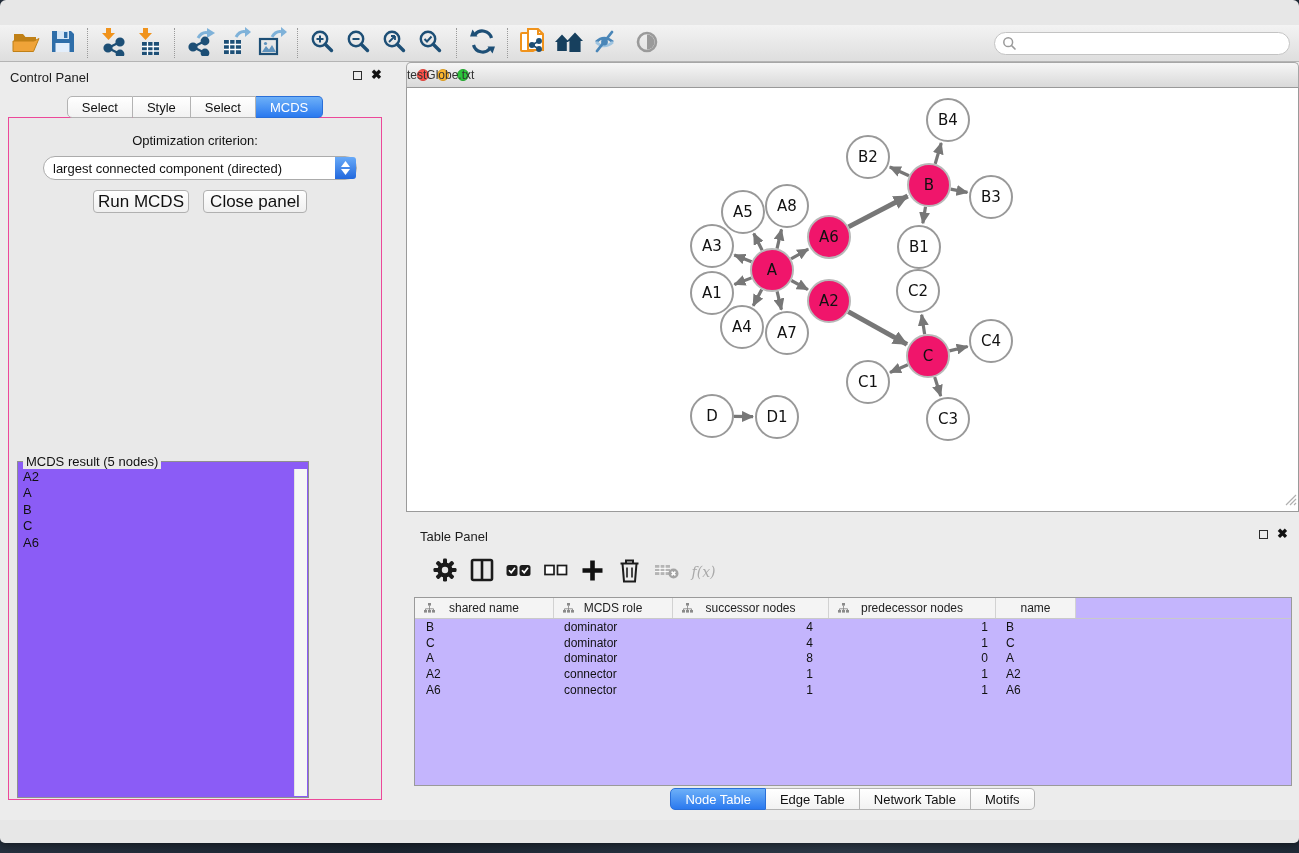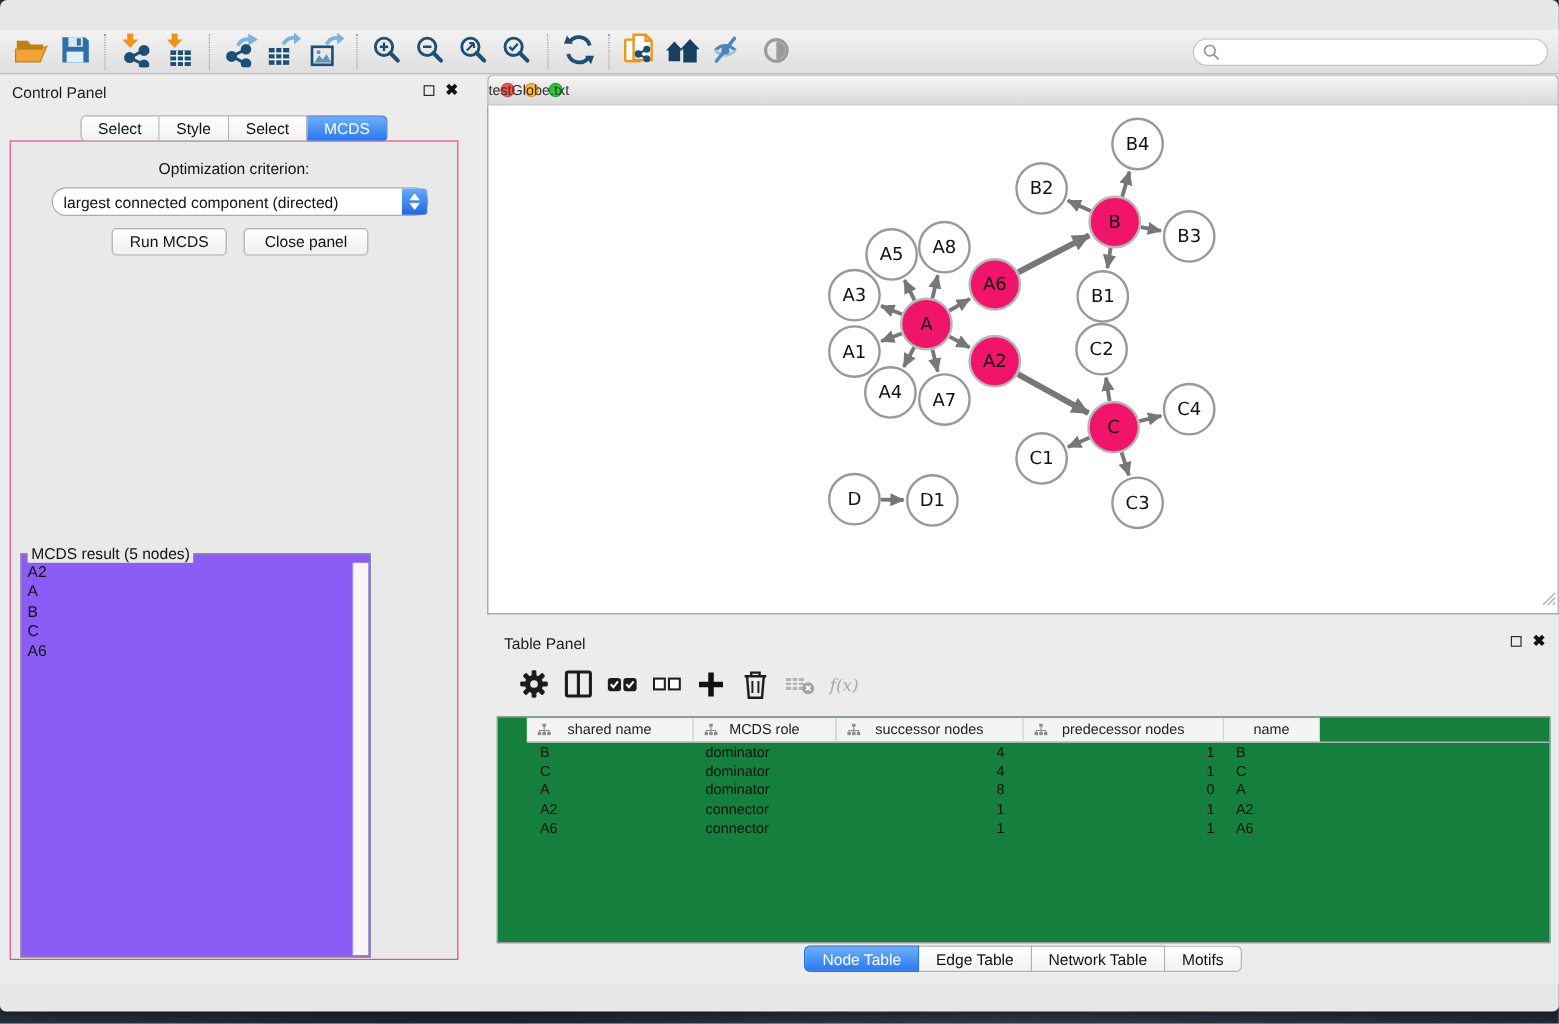--- a/index.html
+++ b/index.html
@@ -76,21 +76,21 @@
   .criterion-text { font-size:13px; color:#111; margin-left:9px; flex:1; }
   .select-stepper {
     width:21px; height:22px; margin-right:0; border-radius:0 3px 3px 0;
     background:linear-gradient(#68aaf8,#2268dd);
     display:flex; flex-direction:column; align-items:center; justify-content:center; gap:2px;
   }
   .select-stepper svg { display:block; }
   .btn-row { position:absolute; top:72px; left:0; right:0; height:24px; }
   .push-btn {
     position:absolute; height:23px; background:linear-gradient(#ffffff,#efefef);
-    border:1px solid #b0b0b0; border-radius:4px; font-size:13px; color:#111;
+    border:1px solid #b0b0b0; border-radius:4px; font-size:17px; color:#111;
     display:flex; align-items:center; justify-content:center;
     font-family:"Liberation Sans", sans-serif;
   }
   .run-btn { left:84px; width:96px; }
   .closep-btn { left:194px; width:104px; }
   .result-field {
     position:absolute; left:8px; top:343px; width:292px; height:337px;
     background:#8b5cf6; border:1px solid #8f8f8f;
   }
   .result-legend {
@@ -119,21 +119,21 @@
   
   .table-panel { position:absolute; left:406px; top:458px; width:893px; height:295px; }
   .tp-toolbar {
     position:absolute; left:8px; right:7px; top:28px; height:47px;
     display:flex; align-items:center; padding-left:12px;
   }
   .tp-ibtn { width:37px; height:40px; display:flex; align-items:center; justify-content:center; background:transparent; border:none; }
   .fx-label { font-family:"DejaVu Serif", serif; font-style:italic; font-size:14px; color:#a9a9a9; }
   .ntable {
     position:absolute; left:8px; top:77px; width:878px; height:189px;
-    background:#15803d; border:1px solid #9a9a9a; overflow:hidden;padding-left:24px;
+    background:#c4b5fd; border:1px solid #9a9a9a; overflow:hidden;
   }
   .thead { display:flex; height:21px; border-bottom:1px solid #c9c9c9; }
   .thcell {
     position:relative; background:#f4f4f4; border-right:1px solid #d2d2d2;
     display:flex; align-items:center; justify-content:center;
     font-size:12px; color:#222;
   }
   .thcell .tree-ic { position:absolute; left:9px; top:5px; }
   .c0 { width:139px; } .c1 { width:119px; } .c2 { width:156px; } .c3 { width:167px; } .c4 { width:80px; }
   .trow { display:flex; height:15.8px; align-items:center; }

